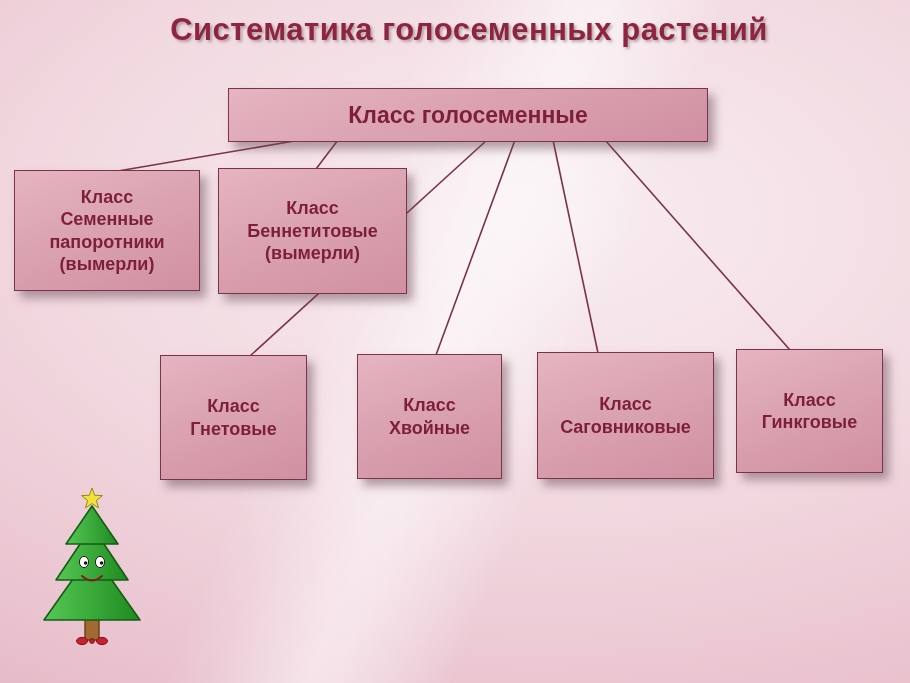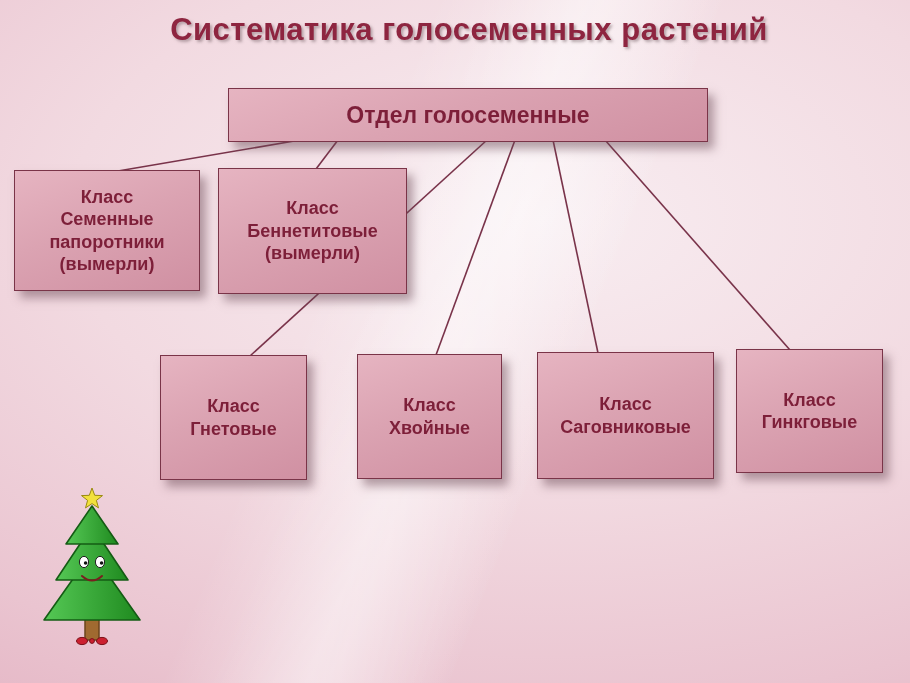--- a/index.html
+++ b/index.html
@@ -57,21 +57,21 @@
     <g stroke="#79334a" stroke-width="1.6" fill="none">
       <line x1="300" y1="140" x2="118" y2="171"></line>
       <line x1="338" y1="140" x2="316" y2="169"></line>
       <line x1="487" y1="140" x2="250" y2="356"></line>
       <line x1="515" y1="140" x2="436" y2="355"></line>
       <line x1="553" y1="140" x2="598" y2="353"></line>
       <line x1="605" y1="140" x2="790" y2="350"></line>
     </g>
   </svg>
 
-  <div class="box root-box">Отдел голосеменные</div>
+  <div class="box root-box">Класс голосеменные</div>
 
   <div class="box n1">Класс
 Семенные
 папоротники
 (вымерли)</div>
 
   <div class="box n2">Класс
 Беннетитовые
 (вымерли)</div>
 

